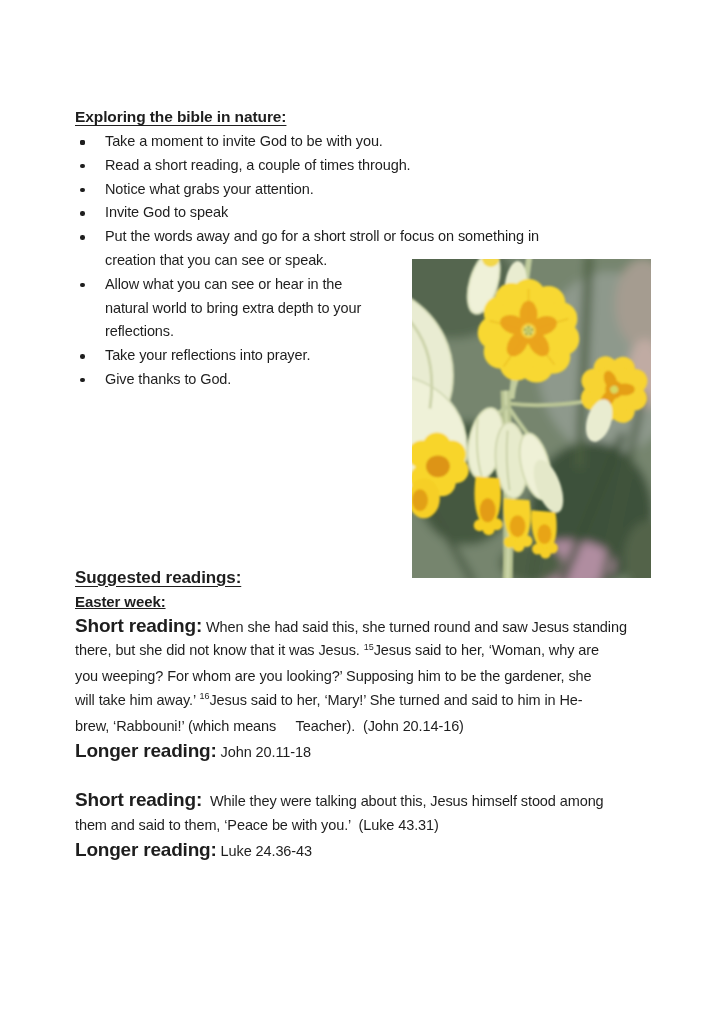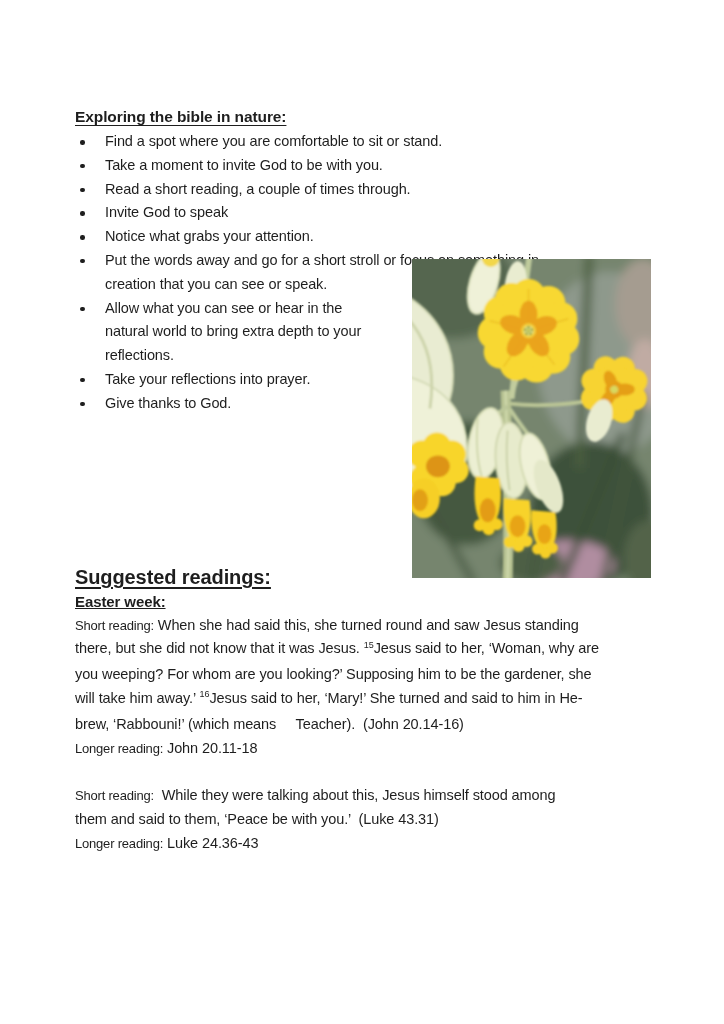--- a/index.html
+++ b/index.html
@@ -23,41 +23,41 @@
     position:absolute;left:5px;top:10px;width:4.5px;height:4.5px;
     border-radius:50%;background:#1e1e1e;
   }
   
   .photo{position:absolute;left:412px;top:259px;width:239px;height:319px;margin:0;}
   .photo svg{display:block;width:239px;height:319px;}
   
   .readings{position:absolute;left:75px;top:566px;width:630px;}
   .readings .line{line-height:23.8px;min-height:23.8px;white-space:pre;}
   .readings .hline{
-    font-weight:bold;font-size:20px;text-decoration:underline;text-underline-offset:3px;
+    font-weight:bold;font-size:17px;text-decoration:underline;text-underline-offset:3px;
   }
   .readings .bline{font-weight:bold;font-size:15px;text-decoration:underline;}
-  .readings b{font-weight:normal;font-size:13px;letter-spacing:-0.2px;}
+  .readings b{font-weight:bold;font-size:19px;letter-spacing:-0.2px;}
   .readings sup{
     font-size:9px;vertical-align:baseline;position:relative;top:-5.5px;letter-spacing:0;
   }
 </style>
 </head>
 <body>
 
 <div class="page">
 
   <section class="intro">
     <h2>Exploring the bible in nature:</h2>
     <ul>
-      <li><span class="dot"></span><span>Find a spot where you are comfortable to sit or stand.</span></li>
+      <li><span class="dot"></span></li>
       <li><span class="dot"></span><span>Take a moment to invite God to be with you.</span></li>
       <li><span class="dot"></span><span>Read a short reading, a couple of times through.</span></li>
+      <li><span class="dot"></span><span>Notice what grabs your attention.</span></li>
       <li><span class="dot"></span><span>Invite God to speak</span></li>
-      <li><span class="dot"></span><span>Notice what grabs your attention.</span></li>
       <li><span class="dot"></span><span>Put the words away and go for a short stroll or focus on something in
 creation that you can see or speak.</span></li>
       <li><span class="dot"></span><span>Allow what you can see or hear in the
 natural world to bring extra depth to your
 reflections.</span></li>
       <li><span class="dot"></span><span>Take your reflections into prayer.</span></li>
       <li><span class="dot"></span><span>Give thanks to God.</span></li>
     </ul>
   </section>
 

